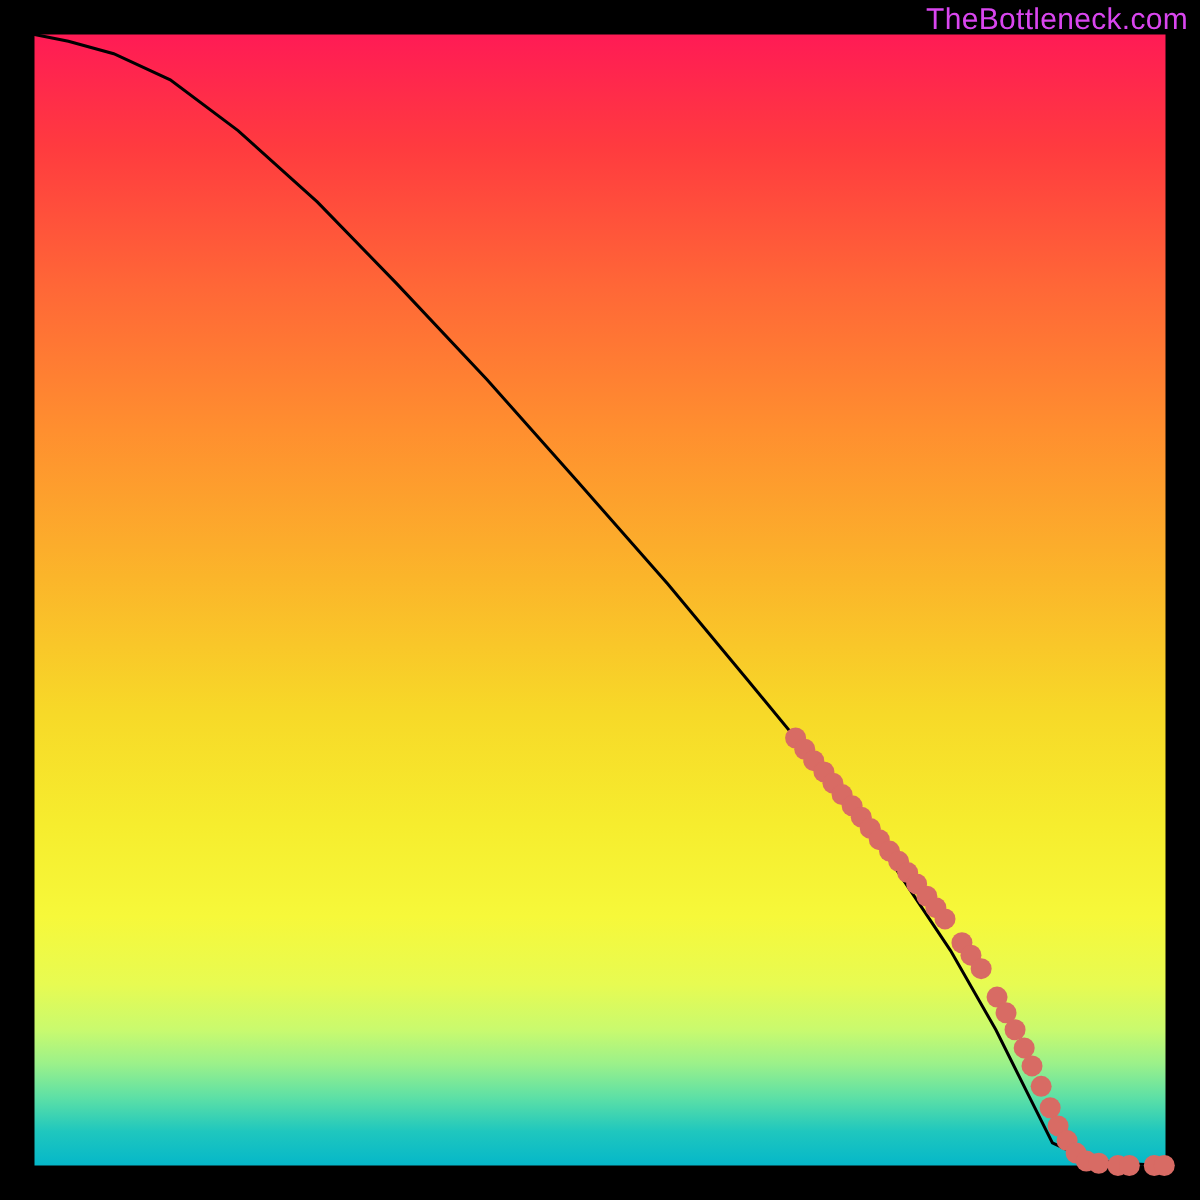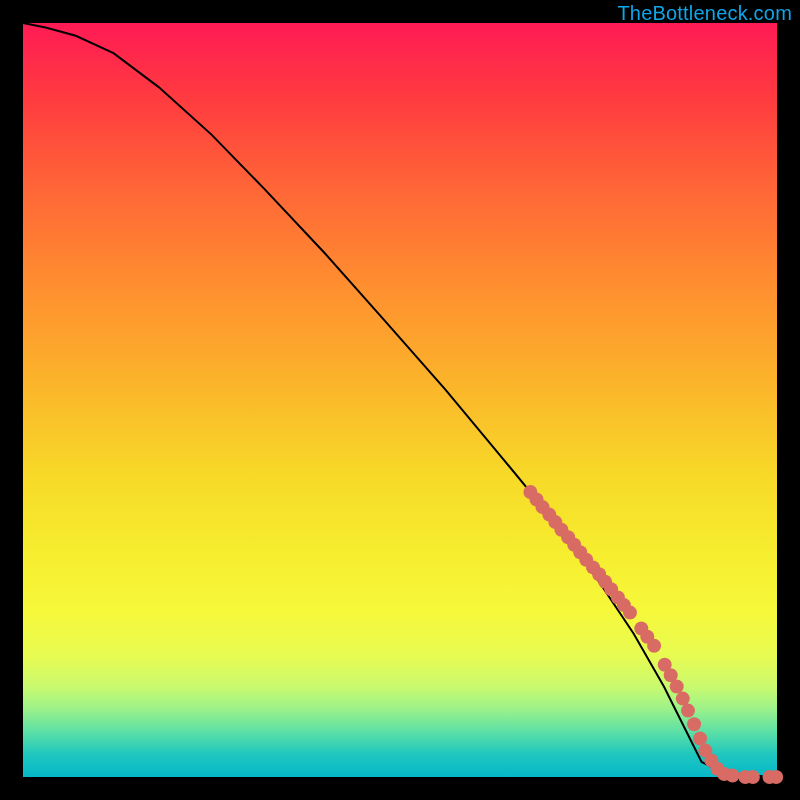--- a/index.html
+++ b/index.html
@@ -56,21 +56,21 @@
   .dot {
     fill: #d86b64;
     stroke: none;
   }
   .watermark {
     position: absolute;
     top: 2px;
     right: 8px;
     font-family: Arial, Helvetica, sans-serif;
     font-size: 20px;
-    color: #0ea5e9;
+    color: #d946ef;
     letter-spacing: 0.2px;
     user-select: none;
   }
 </style>
 </head>
 <body>
 
 <div class="stage">
 
   <div class="watermark">TheBottleneck.com</div>

